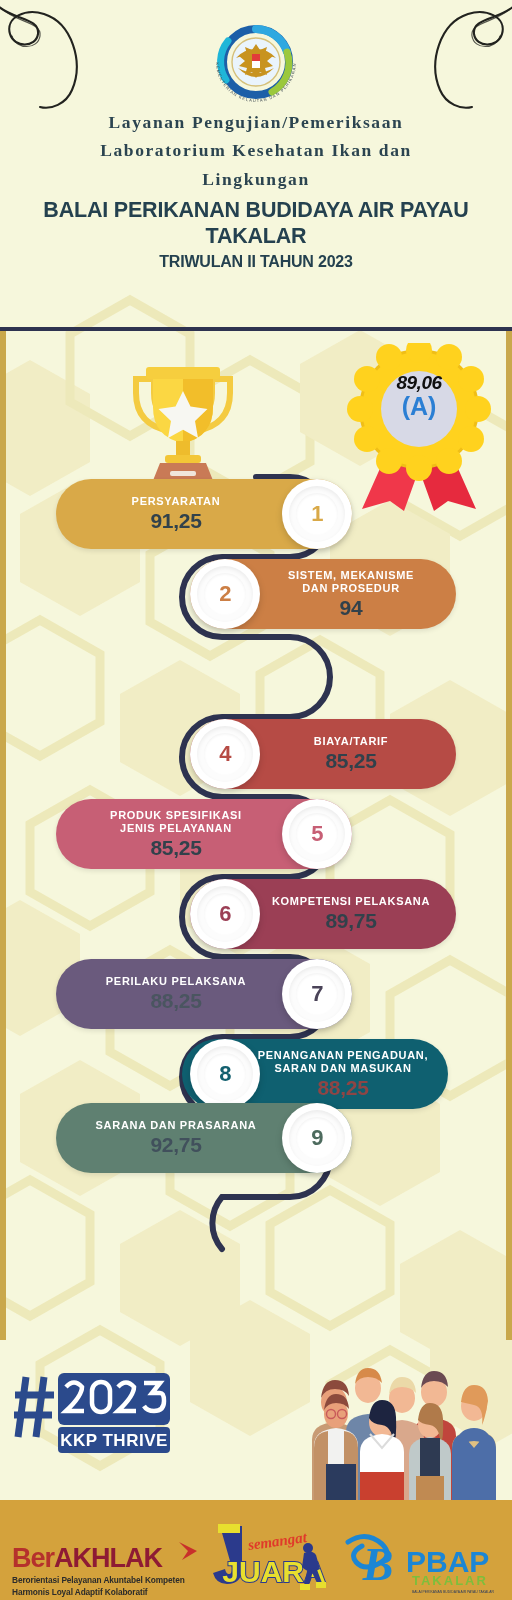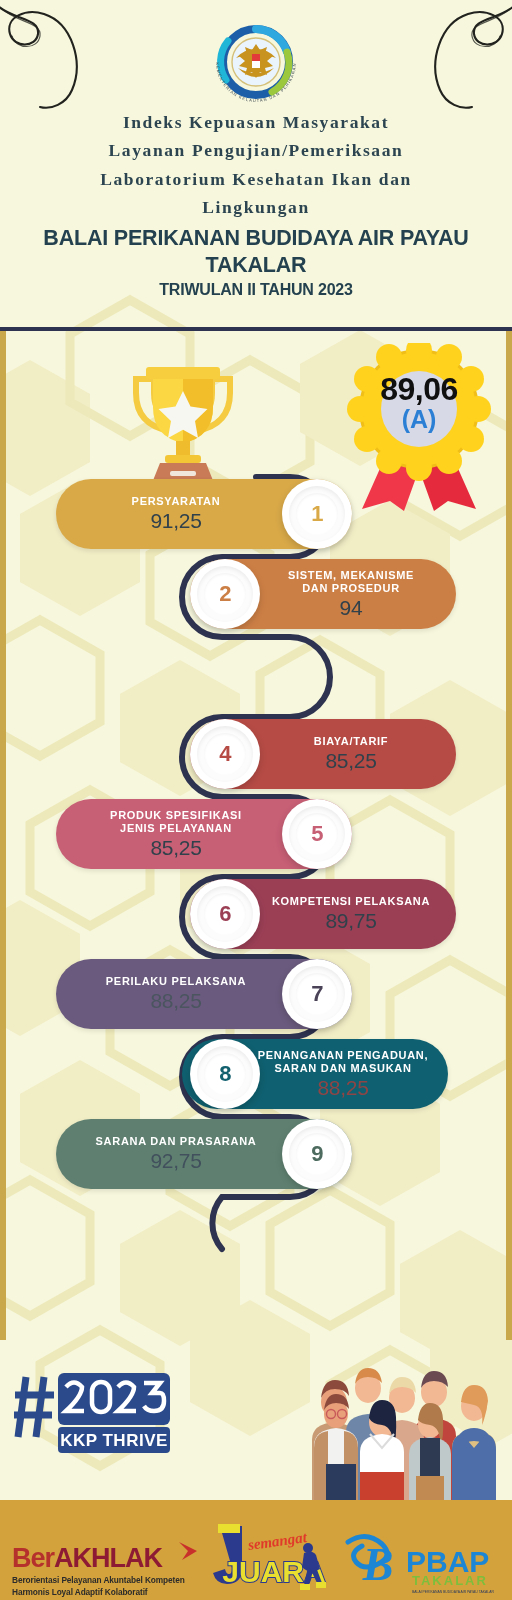--- a/index.html
+++ b/index.html
@@ -55,21 +55,21 @@
   .band-edge.r { right:0; }
 
   .trophy { position:absolute; left:108px; top:14px; width:150px; height:150px; z-index:4; }
   .ribbon { position:absolute; left:346px; top:12px; width:146px; height:170px; z-index:4; }
   .ribbon-text {
     position:absolute; left:346px; top:42px; width:146px;
     text-align:center; z-index:6;
     font-weight:bold; color:#101010;
     pointer-events:none;
   }
-  .ribbon-score { font-size:32px; letter-spacing:-0.5px; line-height:1.0; }
+  .ribbon-score { font-size:19px; letter-spacing:-0.5px; line-height:1.0;font-style:italic; }
   .ribbon-grade { font-size:25px; line-height:1.05; margin-top:1px; }
   .ribbon-grade .gl { color:#2B7FD4; }
 
   
   .snake { position:absolute; left:0; top:0; width:512px; height:1009px; z-index:5; pointer-events:none; }
 
   
   .row { position:absolute; height:86px; z-index:6; }
   .bar {
     position:absolute; top:8px; height:70px;
@@ -83,21 +83,21 @@
   .bar-inner { width:100%; padding:0 16px; }
   .row.left  .bar-inner { padding-left:18px;  padding-right:74px; text-align:center; }
   .row.right .bar-inner { padding-right:18px; padding-left:74px; text-align:center; }
 
   .bar-label {
     color:#FFFFFF; font-size:11px; font-weight:bold;
     letter-spacing:0.7px; line-height:1.18; text-transform:uppercase;
     white-space:pre-line;
   }
   .bar-score {
-    font-size:21px; font-weight:normal; color:#31414B;
+    font-size:21px; font-weight:bold; color:#31414B;
     letter-spacing:-0.3px; line-height:1.12; margin-top:1px;
   }
 
   
   .disc {
     position:absolute; top:50%; transform:translateY(-50%);
     width:70px; height:70px; border-radius:50%;
     background:#FFFFFF; z-index:8;
     display:flex; align-items:center; justify-content:center;
     box-shadow:0 3px 7px rgba(0,0,0,.17);
@@ -208,21 +208,20 @@
         </g>
         <rect x="50" y="46" width="8" height="7" fill="#E23A3A"></rect>
         <rect x="50" y="53" width="8" height="7" fill="#FFFFFF"></rect>
         <text font-size="4.1" font-family="Liberation Sans, sans-serif" fill="#3E4A52" letter-spacing="1.1">
           <textPath href="#arcB" startOffset="50%" text-anchor="middle">KEMENTERIAN KELAUTAN DAN PERIKANAN</textPath>
         </text>
       </svg>
     </div>
 
     <div class="title-block">
-      <div class="t-serif">Indeks Kepuasan Masyarakat</div>
       <div class="t-serif">Layanan Pengujian/Pemeriksaan</div>
       <div class="t-serif">Laboratorium Kesehatan Ikan dan</div>
       <div class="t-serif">Lingkungan</div>
       <div class="t-bold t-org">BALAI PERIKANAN BUDIDAYA AIR PAYAU</div>
       <div class="t-bold t-city">TAKALAR</div>
       <div class="t-bold t-qtr">TRIWULAN II TAHUN 2023</div>
     </div>
   </div>
   <div class="hdr-rule"></div>
 
@@ -361,21 +360,21 @@
           <div class="bar-label">PENANGANAN PENGADUAN,
 SARAN DAN MASUKAN</div>
           <div class="bar-score" style="color:#8E4545;">88,25</div>
         </div>
       </div>
       <div class="disc" style="left:190px;">
         <span class="disc-num" style="color:#13606F;">8</span>
       </div>
     </div>
 
-    <div class="row left" style="top:780px; left:0; width:416px;">
+    <div class="row left" style="top:764px; left:0; width:416px;">
       <div class="bar" style="background:#5F8071; width:296px;">
         <div class="bar-inner">
           <div class="bar-label">SARANA DAN PRASARANA</div>
           <div class="bar-score" style="color:#41505C;">92,75</div>
         </div>
       </div>
       <div class="disc" style="left:282px;">
         <span class="disc-num" style="color:#4D6B5E;">9</span>
       </div>
     </div>

